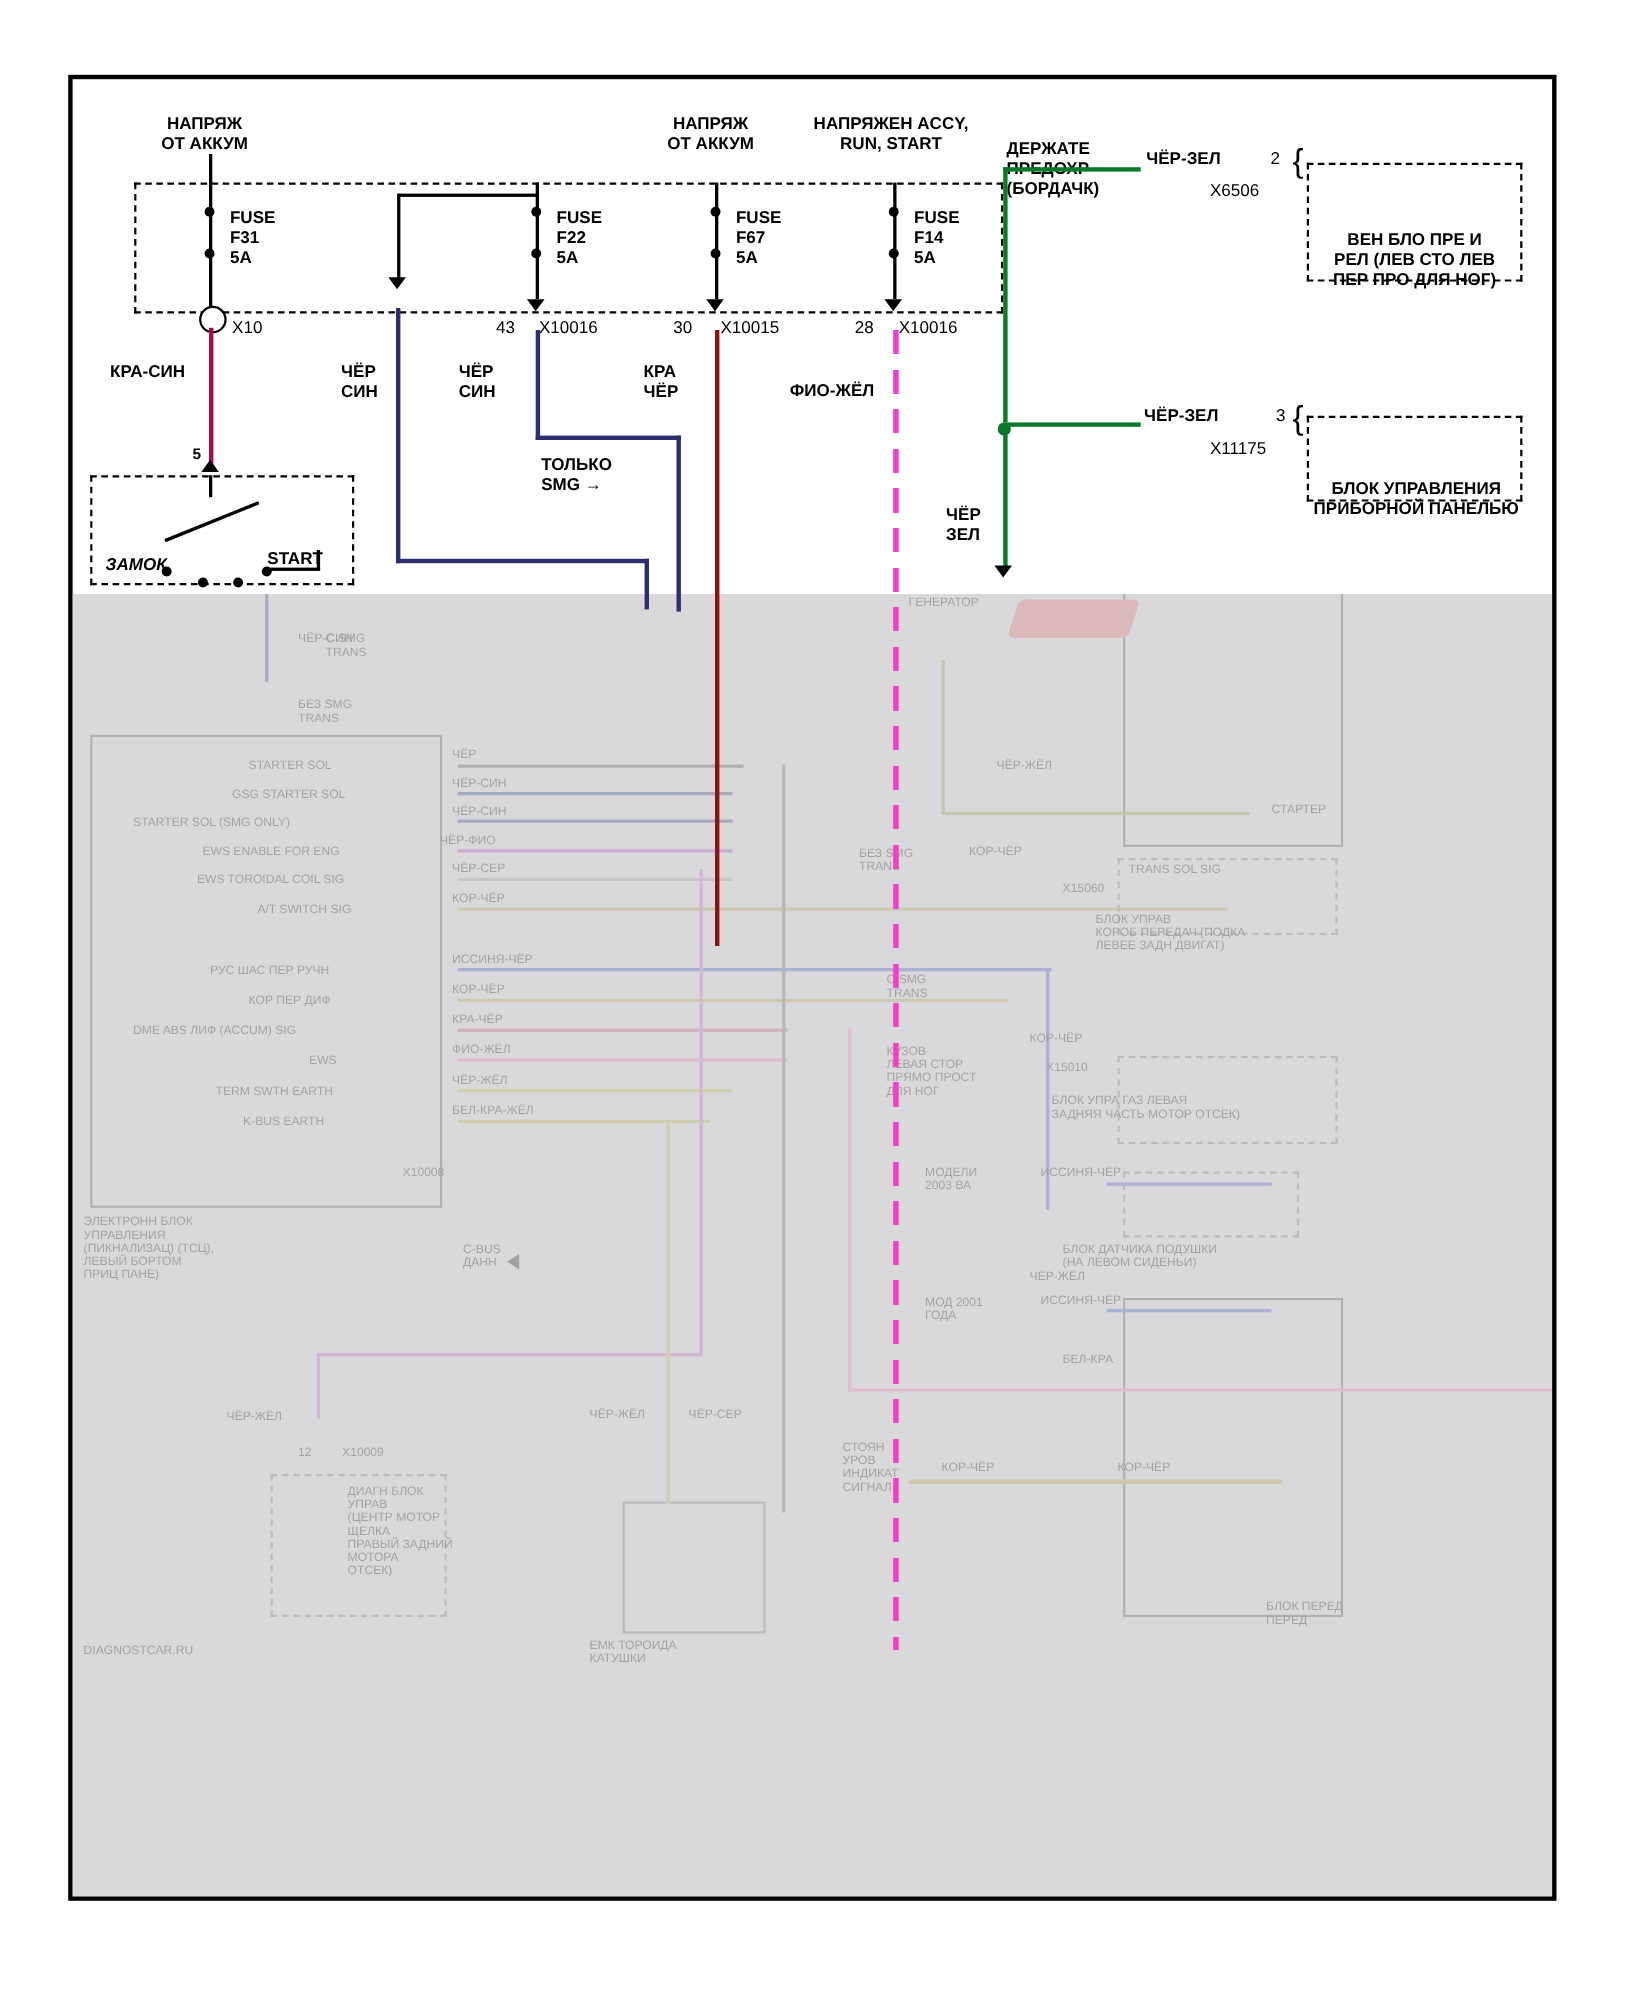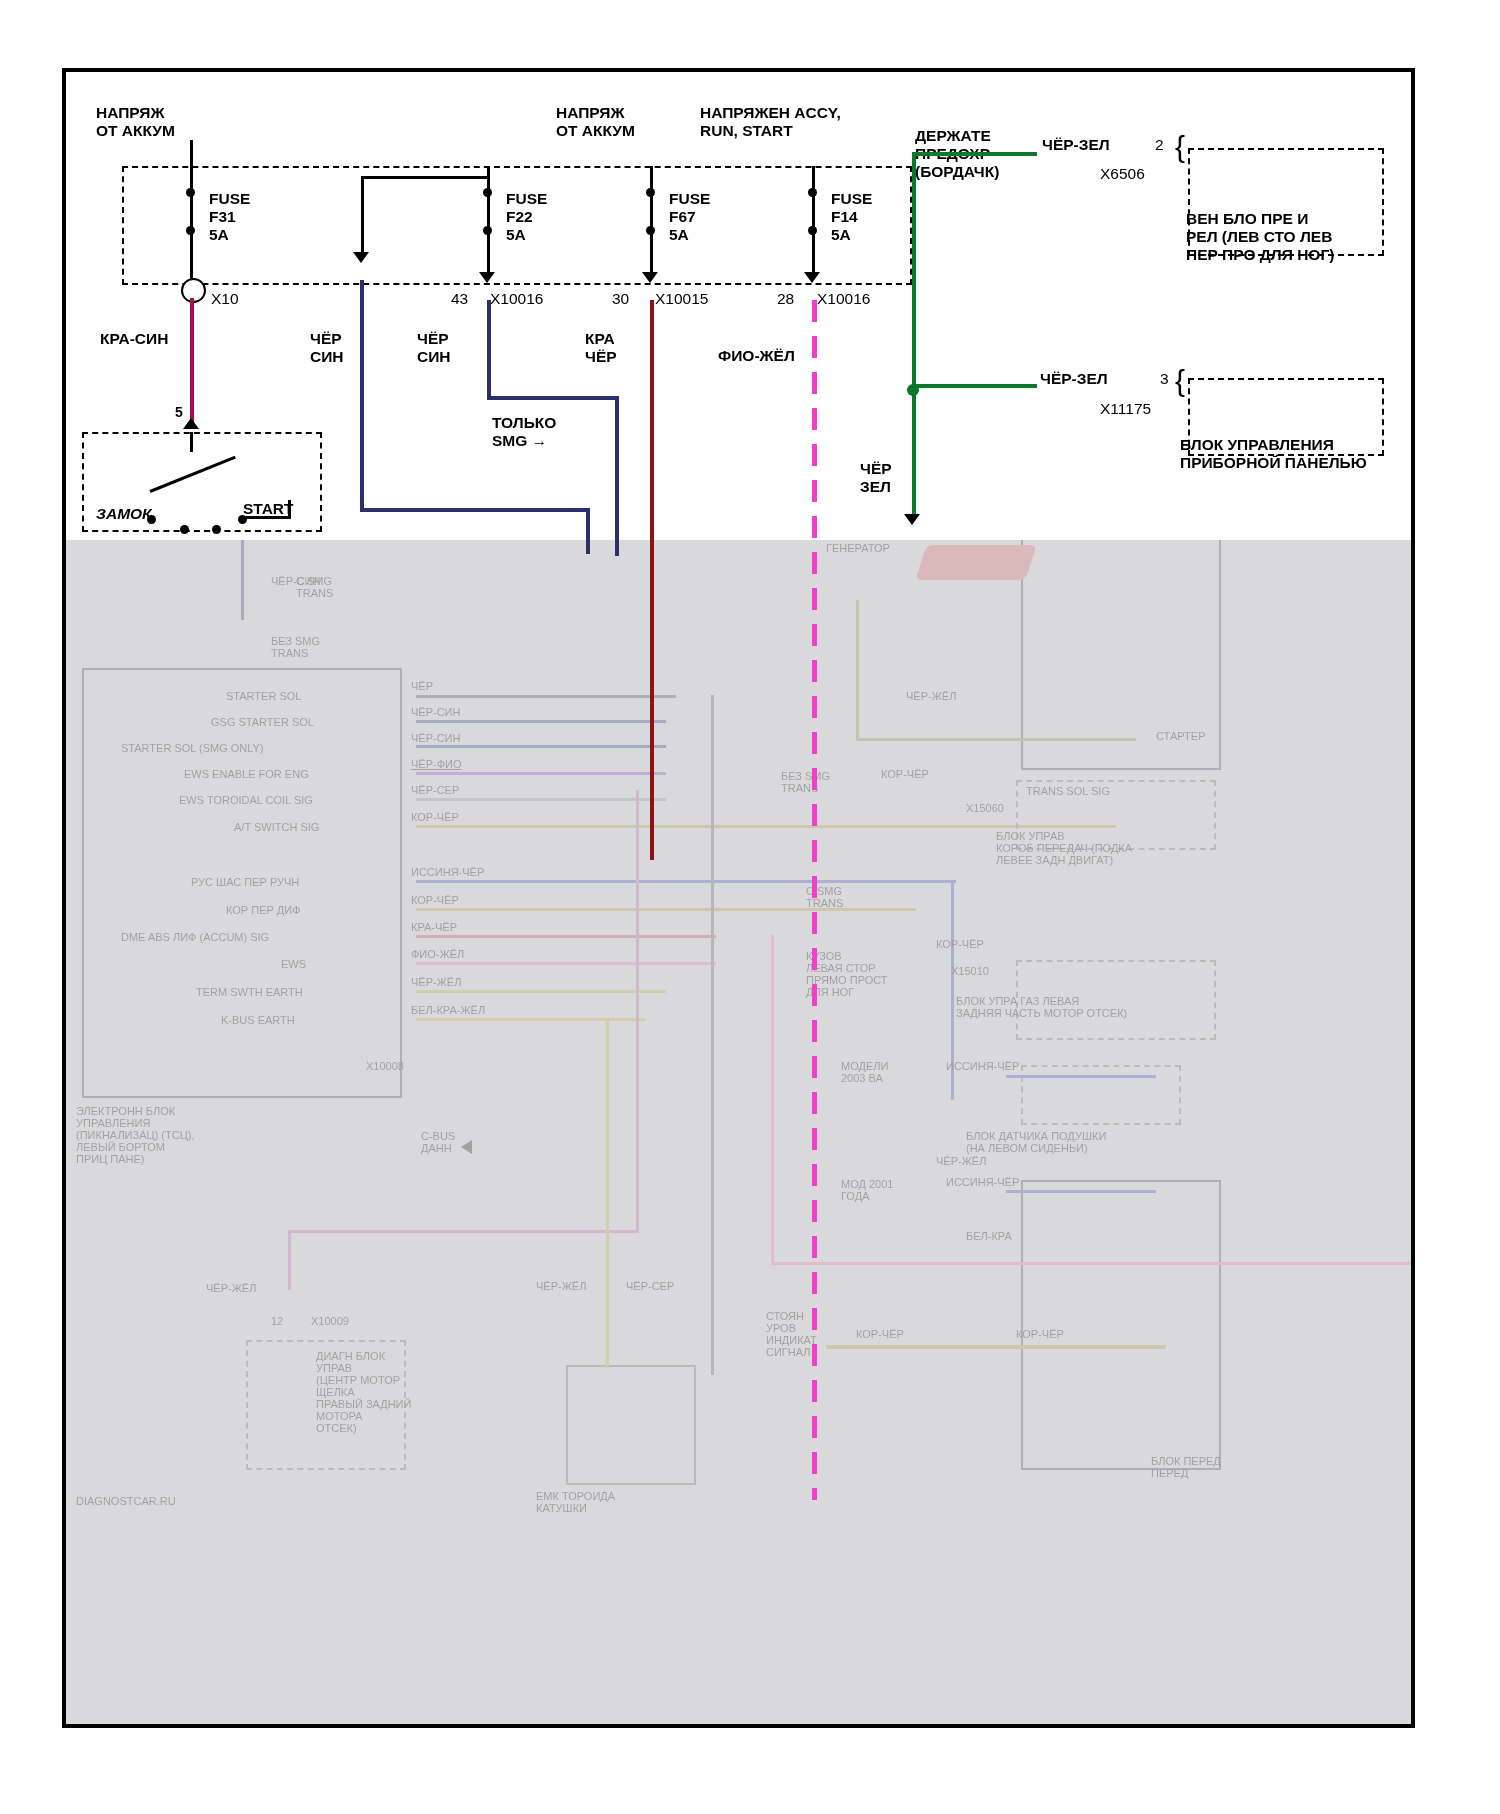--- a/index.html
+++ b/index.html
@@ -3,21 +3,21 @@
 <meta charset="utf-8">
 <style>
   html,body{margin:0;padding:0;background:#ffffff;}
   body{width:1500px;height:1814px;position:relative;font-family:"Liberation Sans",sans-serif;}
   #sheet{position:absolute;left:0;top:0;width:1500px;height:1814px;}
   .frame{position:absolute;left:62px;top:68px;width:1353px;height:1660px;border:4px solid #000;box-sizing:border-box;}
   .txt{position:absolute;font-family:"Liberation Sans",sans-serif;color:#000;white-space:pre;line-height:1.15;}
   .t15{font-size:15.5px;}
   .t14{font-size:14px;}
   .bold{font-weight:bold;}
-  .ctr{}
+  .ctr{text-align:center;}
   .dashbox{position:absolute;border:2px dashed #000;box-sizing:border-box;}
   .solidbox{position:absolute;border:2px solid #000;box-sizing:border-box;}
   
   #faded{position:absolute;left:66px;top:540px;width:1345px;height:1184px;overflow:hidden;opacity:0.30;}
   #faded .fw{position:absolute;}
   #faded .ftxt{position:absolute;font-size:11px;color:#222;white-space:pre;font-family:"Liberation Sans",sans-serif;}
   .greybg{position:absolute;left:66px;top:540px;width:1345px;height:1184px;background:#b9b9bd;opacity:0.55;}
   .vline{position:absolute;width:3px;}
   .hline{position:absolute;height:3px;}
   .dot{position:absolute;width:9px;height:9px;border-radius:50%;background:#000;}
@@ -89,21 +89,21 @@
     <div class="ftxt" style="left:125px;top:336px;">РУС ШАС ПЕР РУЧН</div>
     <div class="ftxt" style="left:160px;top:364px;">КОР ПЕР ДИФ</div>
     <div class="ftxt" style="left:55px;top:391px;">DME ABS ЛИФ (ACCUM) SIG</div>
     <div class="ftxt" style="left:215px;top:418px;">EWS</div>
     <div class="ftxt" style="left:130px;top:446px;">TERM SWTH EARTH</div>
     <div class="ftxt" style="left:155px;top:474px;">K-BUS EARTH</div>
 
     <div class="ftxt" style="left:345px;top:140px;">ЧЁР</div>
     <div class="ftxt" style="left:345px;top:166px;">ЧЁР-СИН</div>
     <div class="ftxt" style="left:345px;top:192px;">ЧЁР-СИН</div>
-    <div class="ftxt" style="left:345px;top:218px;text-decoration:underline;">ЧЁР-ФИО</div>
+    <div class="ftxt" style="left:334px;top:218px;">ЧЁР-ФИО</div>
     <div class="ftxt" style="left:345px;top:244px;">ЧЁР-СЕР</div>
     <div class="ftxt" style="left:345px;top:271px;">КОР-ЧЁР</div>
     <div class="ftxt" style="left:345px;top:326px;">ИССИНЯ-ЧЁР</div>
     <div class="ftxt" style="left:345px;top:354px;">КОР-ЧЁР</div>
     <div class="ftxt" style="left:345px;top:381px;">КРА-ЧЁР</div>
     <div class="ftxt" style="left:345px;top:408px;">ФИО-ЖЁЛ</div>
     <div class="ftxt" style="left:345px;top:436px;">ЧЁР-ЖЁЛ</div>
     <div class="ftxt" style="left:345px;top:464px;">БЕЛ-КРА-ЖЁЛ</div>
 
     <div class="ftxt" style="left:760px;top:-10px;">СТАРТЕР/

